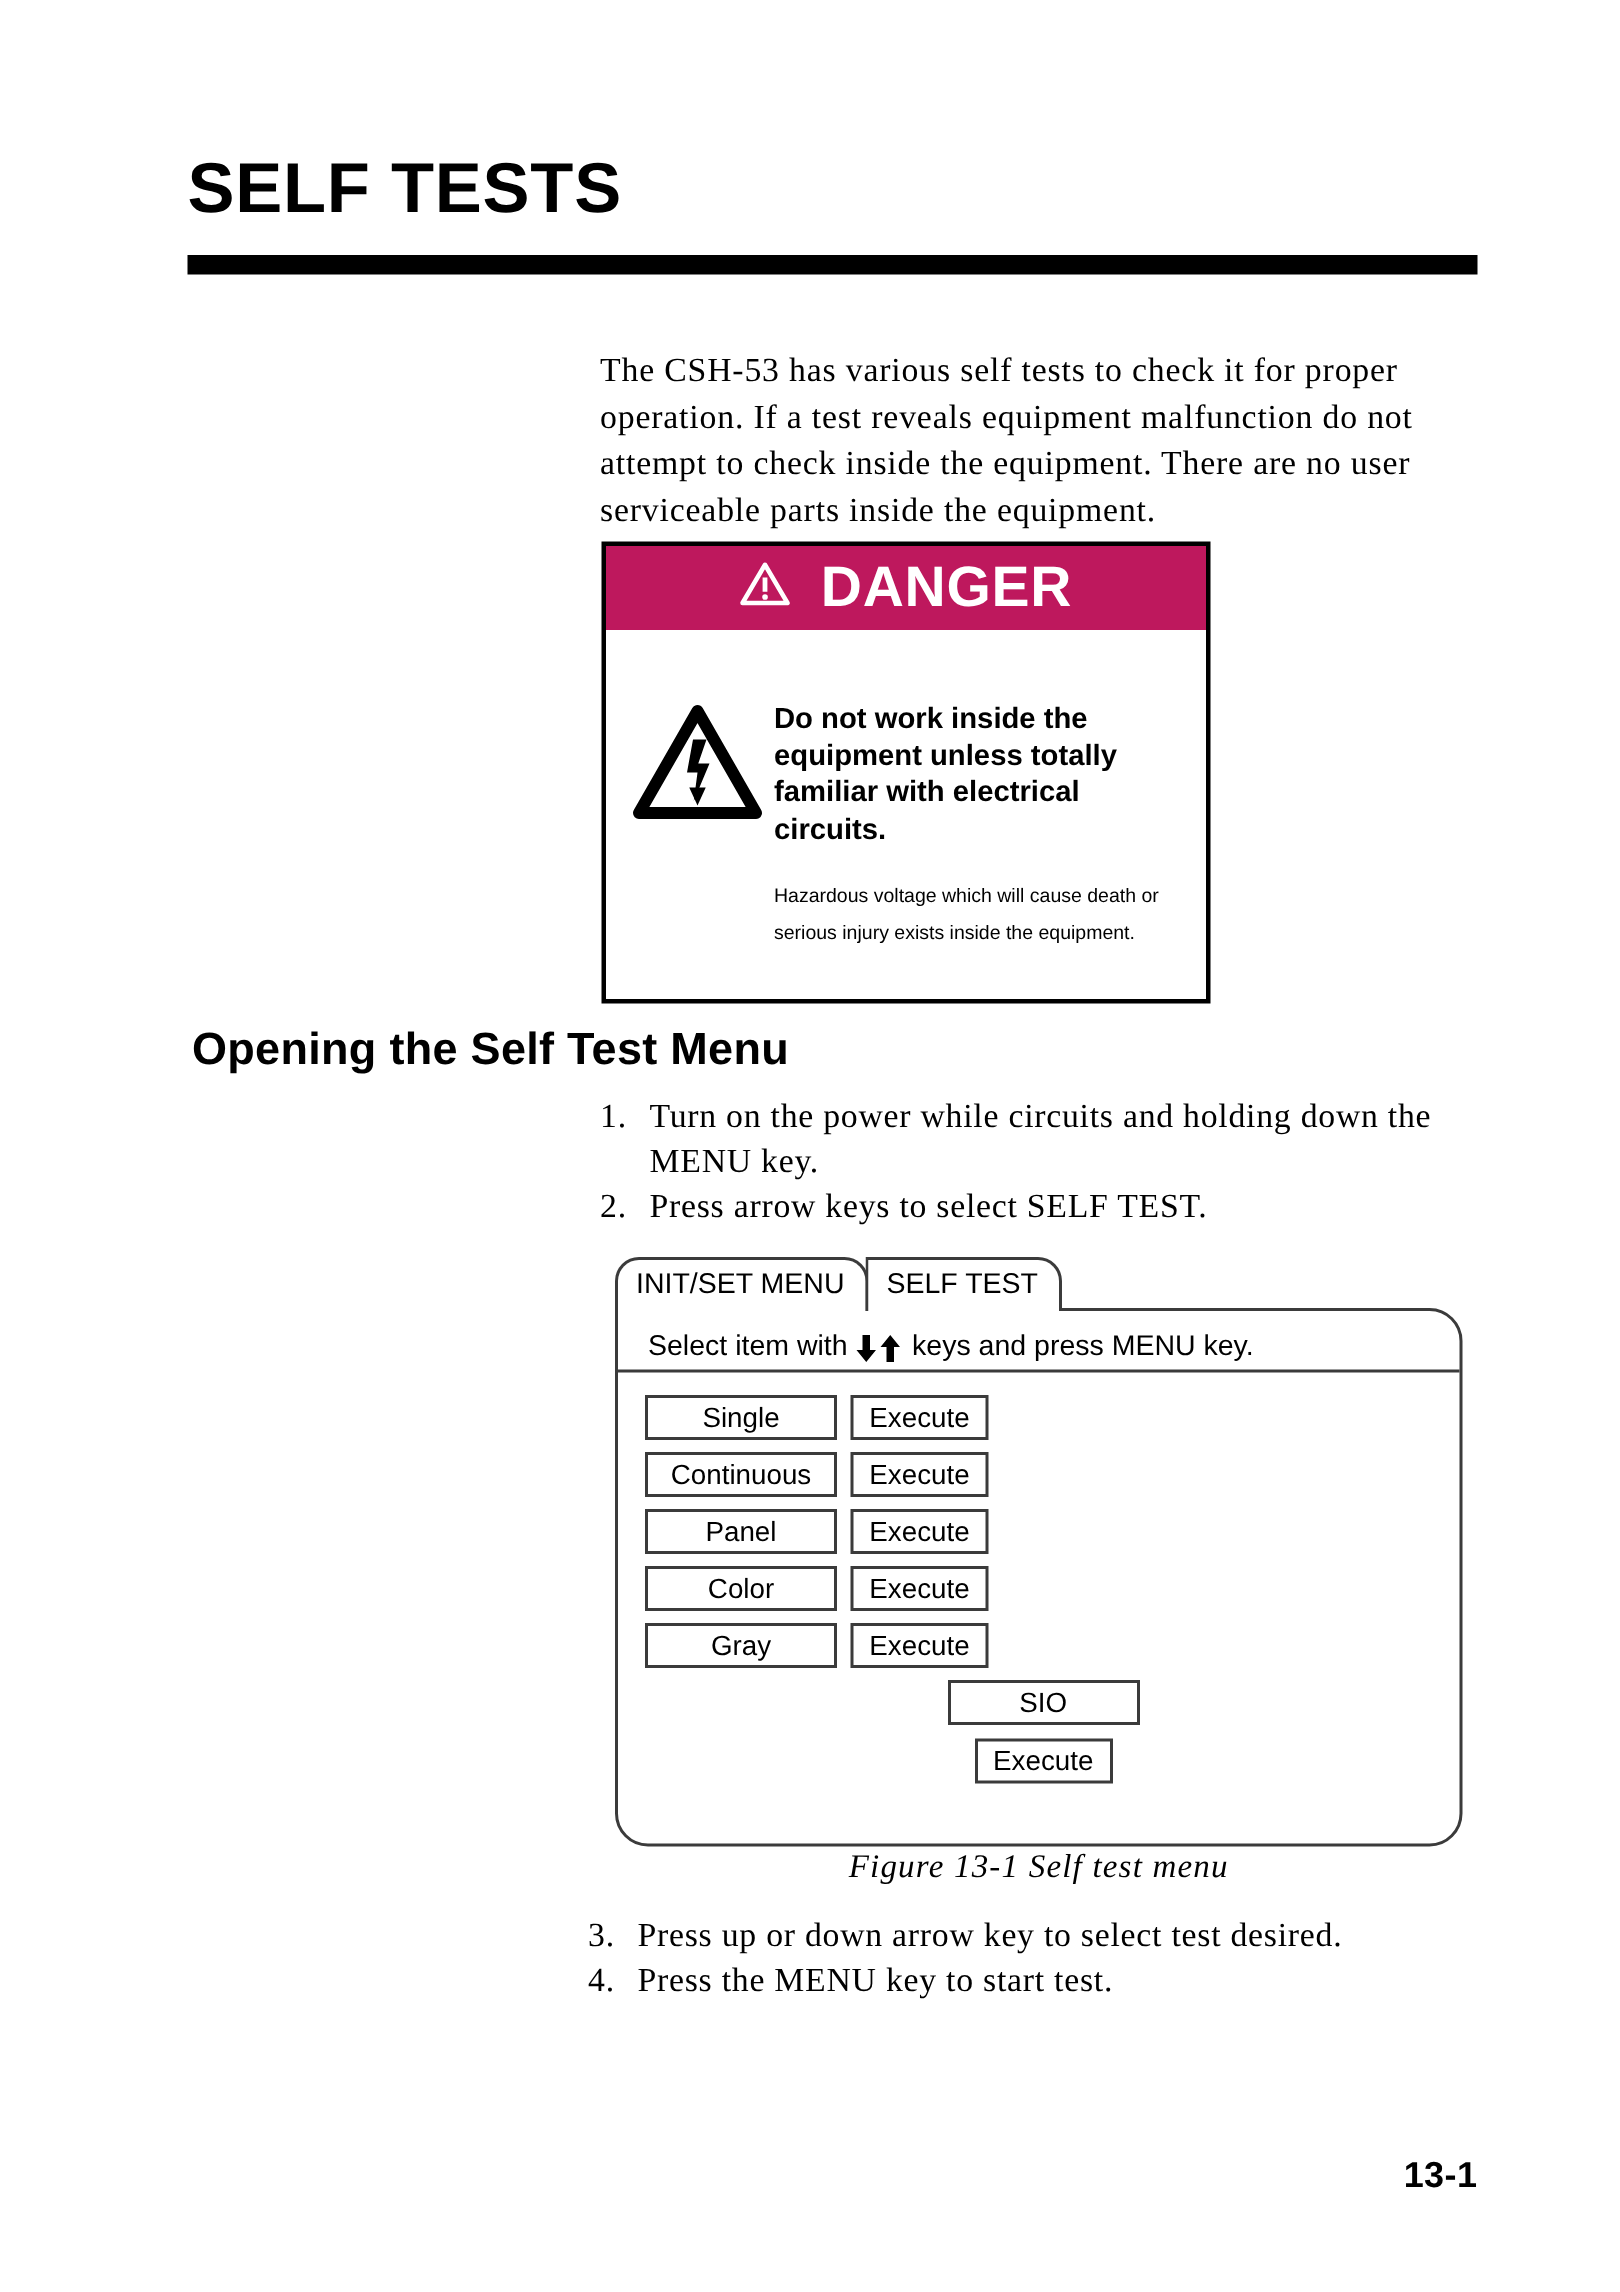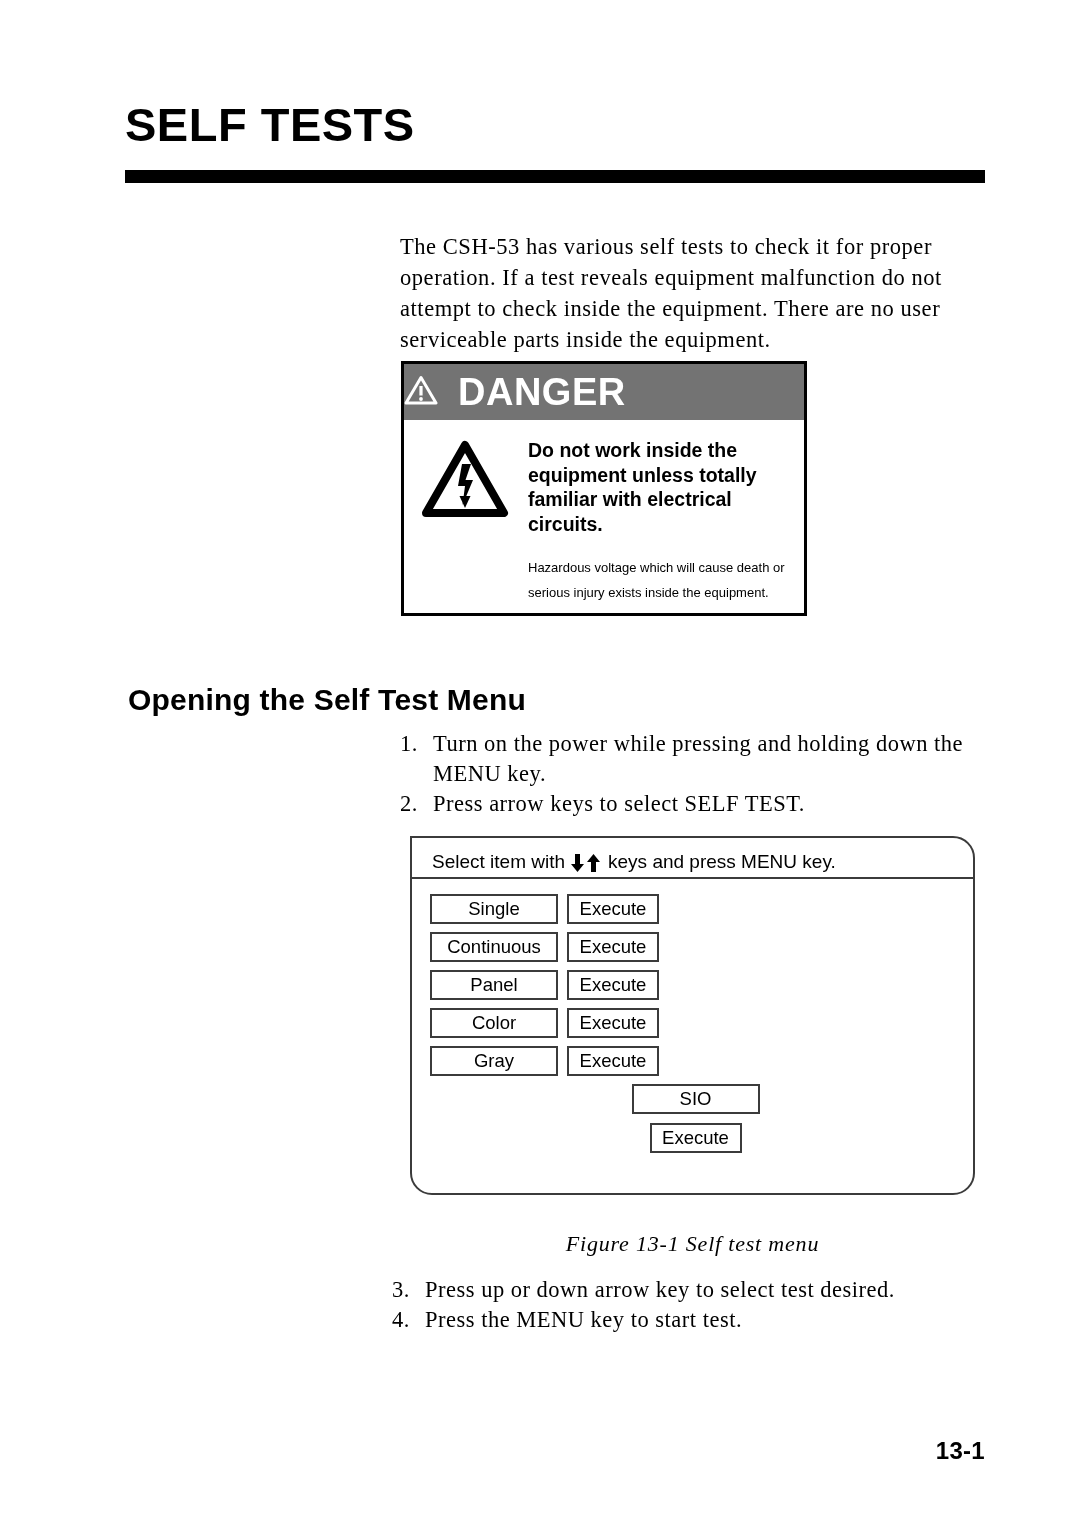--- a/index.html
+++ b/index.html
@@ -52,39 +52,41 @@
   .danger-box {
     position: absolute;
     left: 401px;
     top: 361px;
     width: 406px;
     box-sizing: border-box;
     border: 3px solid #000000;
     background: #ffffff;
   }
   .danger-header {
-    background: #737373;
+    background: #be185d;
     color: #ffffff;
     height: 56px;
     display: flex;
     align-items: center;
+    justify-content: center;
     gap: 20px;
   }
   .danger-header .word {
     font-family: "Liberation Sans", sans-serif;
     font-weight: bold;
     font-size: 38px;
     letter-spacing: 0.5px;
     line-height: 1;
   }
   .danger-body {
-    padding: 16px 16px 8px 14px;
+    padding: 16px 16px 32px 14px;
     display: flex;
     align-items: flex-start;
-    gap: 16px;
+    gap: 4px;
+    margin-top: 29px;
   }
   .danger-icon-col {
     flex: 0 0 auto;
     padding-top: 4px;
     width: 94px;
     display: flex;
     justify-content: center;
   }
   .danger-text-col {
     flex: 1 1 auto;
@@ -280,29 +282,37 @@
       <p class="danger-detail">Hazardous voltage which will cause death or serious injury exists inside the equipment.</p>
     </div>
   </div>
 </div>
 
 <h2 class="section-heading">Opening the Self Test Menu</h2>
 
 <div class="steps steps-top">
   <div class="step">
     <span class="step-num">1.</span>
-    <span class="step-text">Turn on the power while pressing and holding down the MENU key.</span>
+    <span class="step-text">Turn on the power while circuits and holding down the MENU key.</span>
   </div>
   <div class="step">
     <span class="step-num">2.</span>
     <span class="step-text">Press arrow keys to select SELF TEST.</span>
   </div>
 </div>
 
 <div class="menu-figure">
+  <div class="menu-tabs">
+    <div class="menu-tab tab-first">
+      <span>INIT/SET MENU</span>
+    </div>
+    <div class="menu-tab">
+      <span>SELF TEST</span>
+    </div>
+  </div>
   <div class="menu-screen">
     <div class="menu-hint">
       <span>Select item with</span>
       <span class="arrow-pair">
         <svg width="15" height="20" viewBox="0 0 15 20" aria-hidden="true">
           <path d="M5 1 L10 1 L10 11 L14 11 L7.5 19 L1 11 L5 11 Z" fill="#000000"></path>
         </svg>
         <svg width="15" height="20" viewBox="0 0 15 20" aria-hidden="true">
           <path d="M7.5 1 L14 9 L10 9 L10 19 L5 19 L5 9 L1 9 Z" fill="#000000"></path>
         </svg>

